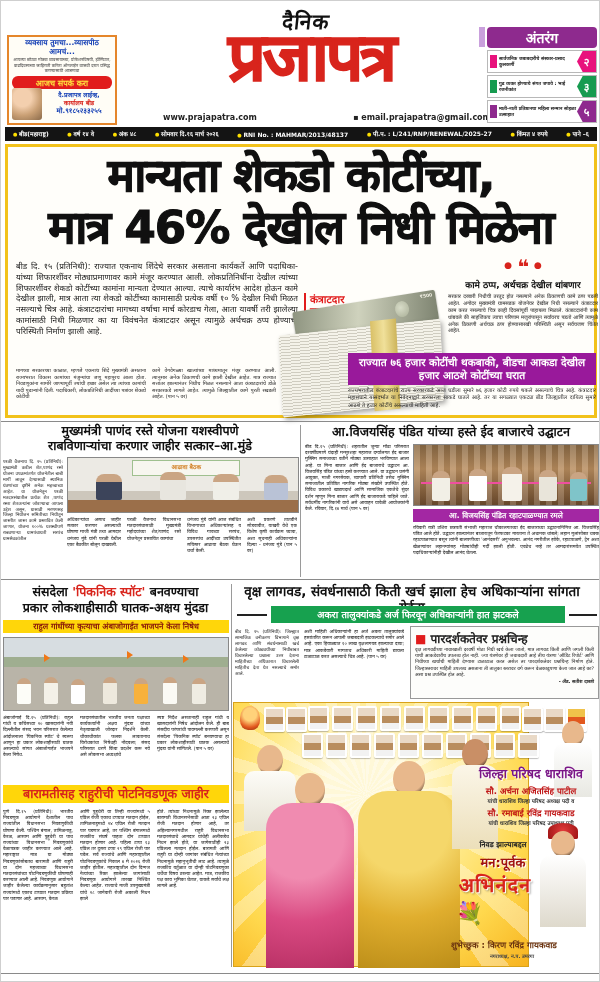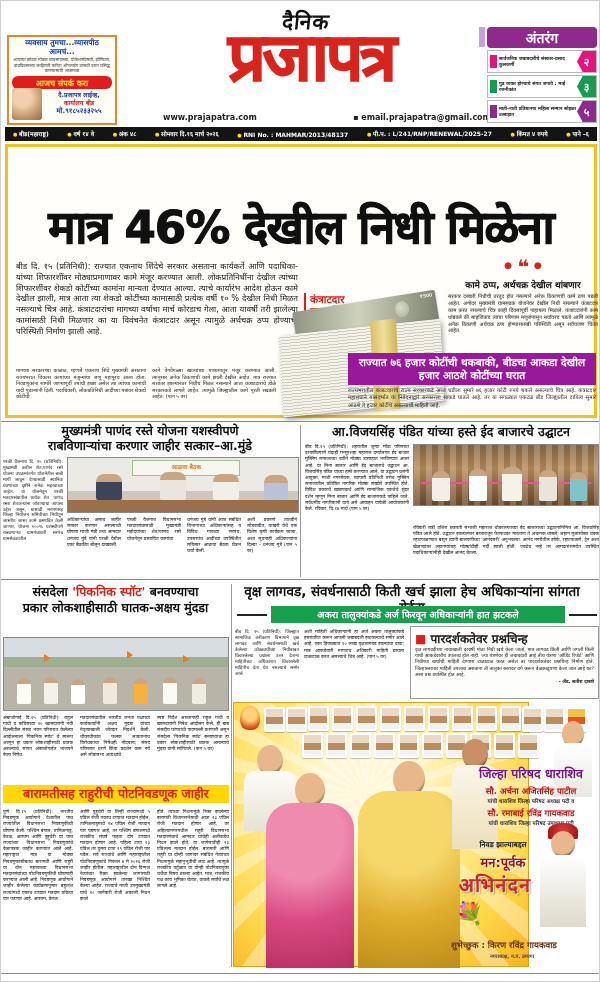--- a/index.html
+++ b/index.html
@@ -159,20 +159,21 @@
     <span>वर्ष १४ वे</span>
     <span>अंक ४८</span>
     <span>सोमवार दि.१६ मार्च २०२६</span>
     <span>RNI No. : MAHMAR/2013/48137</span>
     <span>पी.प. : L/241/RNP/RENEWAL/2025-27</span>
     <span>किंमत ४ रुपये</span>
     <span>पाने –६</span>
   </div>
 
   <div class="abs leadbox" style="left:4px;top:143px;width:592px;height:274px;">
+    <div class="abs lead-h" style="top:6px;left:0;">मान्यता शेकडो कोटींच्या,</div>
     <div class="abs lead-h" style="top:58px;left:0;">मात्र 46% देखील निधी मिळेना</div>
 
     <div class="abs body8 just clip" style="left:8px;top:114px;width:282px;height:102px;">बीड दि. १५ (प्रतिनिधी): राज्यात एकनाथ शिंदेचे सरकार असताना कार्यकर्ते आणि पदाधिका-यांच्या शिफारशींवर मोठ्याप्रमाणावर कामे मंजूर करण्यात आली. लोकप्रतिनिधींना देखील त्यांच्या शिफारशींवर शेकडो कोटींच्या कामांना मान्यता देण्यात आल्या. त्याचे कार्यारंभ आदेश होऊन कामे देखील झाली, मात्र आता त्या शेकडो कोटींच्या कामासाठी प्रत्येक वर्षी १० % देखील निधी मिळत नसल्याचे चित्र आहे. कंत्राटदारांचा मागच्या वर्षाचा मार्च कोरडाच गेला, आता यावर्षी तरी झालेल्या कामांसाठी निधी मिळणार का या विवंचनेत कंत्राटदार असून त्यामुळे अर्थचक्र ठप्प होण्याची परिस्थिती निर्माण झाली आहे.</div>
 
     <div class="abs tagred" style="left:296px;top:146px;width:64px;">
       <div>कंत्राटदार</div>
       <div>हवालदिल</div>
     </div>
     <div class="abs redrule" style="left:288px;top:188px;width:86px;"></div>
 
@@ -221,29 +222,31 @@
   <div class="abs sto-h h12" style="left:302px;top:424px;width:296px;">आ.विजयसिंह पंडित यांच्या हस्ते ईद बाजारचे उद्घाटन</div>
   <div class="abs col just clip" style="left:304px;top:443px;width:104px;height:131px;">बीड दि.१५ (प्रतिनिधी): शहरातील जुन्या मोंढा परिसरात दरवर्षीप्रमाणे यंदाही मन्सूरशहा महाराज दर्ग्यालगत ईद बाजार मुस्लिम समाजाच्या वतीने मोठ्या उत्साहात भरविण्यात आला आहे. या मिना बाजार आणि ईद बाजाराचे उद्घाटन आ. विजयसिंह पंडित यांच्या हस्ते करण्यात आले. या उद्घाटन प्रसंगी आयुक्त, माजी नगरसेवक, व्यापारी प्रतिनिधी तसेच मुस्लिम समाजातील प्रतिष्ठित नागरिक मोठ्या संख्येने उपस्थित होते. विविध प्रकारचे खाद्यपदार्थ आणि सामाजिक एकतेचे सुंदर दर्शन म्हणून मिना बाजार आणि ईद बाजाराकडे पाहिले जाते. सर्वधर्मीय नागरिकांनी यावे असे आवाहन यावेळी आयोजकांनी केले. रविवार, दि.१४ मार्च (पान ५ वर)</div>
   <div class="abs photo crowd" style="left:412px;top:443px;width:186px;height:62px;">
     <div class="ribbon"></div>
     <div class="fig" style="left:10%;bottom:4px;width:18px;height:30px;background:linear-gradient(#caa584 0 7px,#f2efe6 7px);"></div>
     <div class="fig" style="left:30%;bottom:4px;width:18px;height:32px;background:linear-gradient(#caa584 0 7px,#ffffff 7px);"></div>
     <div class="fig" style="left:48%;bottom:4px;width:20px;height:34px;background:linear-gradient(#caa584 0 7px,#f5f2ea 7px);"></div>
     <div class="fig" style="left:68%;bottom:4px;width:18px;height:31px;background:linear-gradient(#caa584 0 7px,#e9e5da 7px);"></div>
     <div class="fig" style="left:85%;bottom:4px;width:17px;height:29px;background:linear-gradient(#caa584 0 7px,#7fc4c9 7px);"></div>
   </div>
+  <div class="abs caption-p" style="left:412px;top:508px;width:186px;height:13px;">आ. विजयसिंह पंडित रहाटपाळण्यात रमले</div>
   <div class="abs col just clip" style="left:412px;top:524px;width:186px;height:50px;">रविवारी रात्री उशिरा छत्रपती संभाजी महाराज चौकालगतच्या ईद बाजाराच्या उद्घाटनानिमित्त आ. विजयसिंह पंडित आले होते. उद्घाटन झाल्यानंतर बाजारातून फेरफटका मारताना ते अचानक थांबले; लहान मुलांसोबत चक्क रहाटपाळण्यात बसून त्यांनी बालपणीच्या 'आनंदसरी' अनुभवल्या. आनंद नगरीतील झोके, रहाटपाळणे, ट्रेन अशा खेळण्यांवर लहानग्यांसह मोठ्यांचीही गर्दी झाली होती. एवढेच नव्हे तर आमदारांसमवेत उपस्थित पदाधिकाऱ्यांनीही देखील आनंद घेतला.</div>
 
   <div class="abs hrule" style="left:0;top:578px;width:600px;"></div>
   <div class="abs vrule" style="left:230px;top:583px;height:383px;"></div>
 
   <div class="abs sto-h h12" style="left:0;top:584px;width:229px;">
     <span>संसदेला </span><span class="redtxt">'पिकनिक स्पॉट'</span><span> बनवण्याचा</span>
   </div>
   <div class="abs sto-h h12" style="left:0;top:600px;width:229px;">प्रकार लोकशाहीसाठी घातक-अक्षय मुंदडा</div>
+  <div class="abs yellowband" style="left:2px;top:619px;width:226px;height:13px;">राहुल गांधींच्या कृत्याचा अंबाजोगाईत भाजपने केला निषेध</div>
   <div class="abs photo street" style="left:2px;top:636px;width:226px;height:74px;">
     <div class="flag" style="left:18%;top:22%;"></div>
     <div class="flag" style="left:55%;top:18%;"></div>
     <div class="flag" style="left:80%;top:24%;"></div>
     <div class="fig" style="left:6%;bottom:6px;width:14px;height:26px;background:linear-gradient(#caa584 0 6px,#fdfdf8 6px);"></div>
     <div class="fig" style="left:18%;bottom:6px;width:14px;height:27px;background:linear-gradient(#caa584 0 6px,#f4f1e8 6px);"></div>
     <div class="fig" style="left:30%;bottom:6px;width:14px;height:25px;background:linear-gradient(#caa584 0 6px,#ffffff 6px);"></div>
     <div class="fig" style="left:44%;bottom:6px;width:14px;height:27px;background:linear-gradient(#caa584 0 6px,#eee9dd 6px);"></div>
     <div class="fig" style="left:58%;bottom:6px;width:14px;height:26px;background:linear-gradient(#caa584 0 6px,#f7b13c 6px);"></div>
     <div class="fig" style="left:71%;bottom:6px;width:14px;height:27px;background:linear-gradient(#caa584 0 6px,#fbfaf4 6px);"></div>

